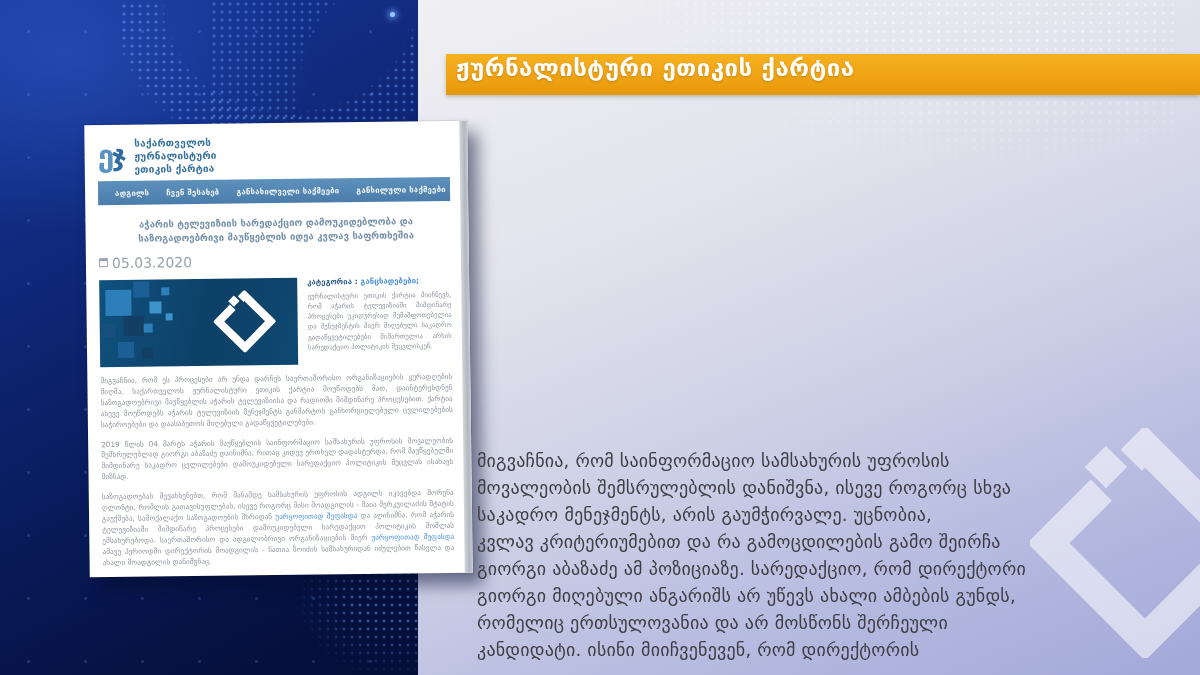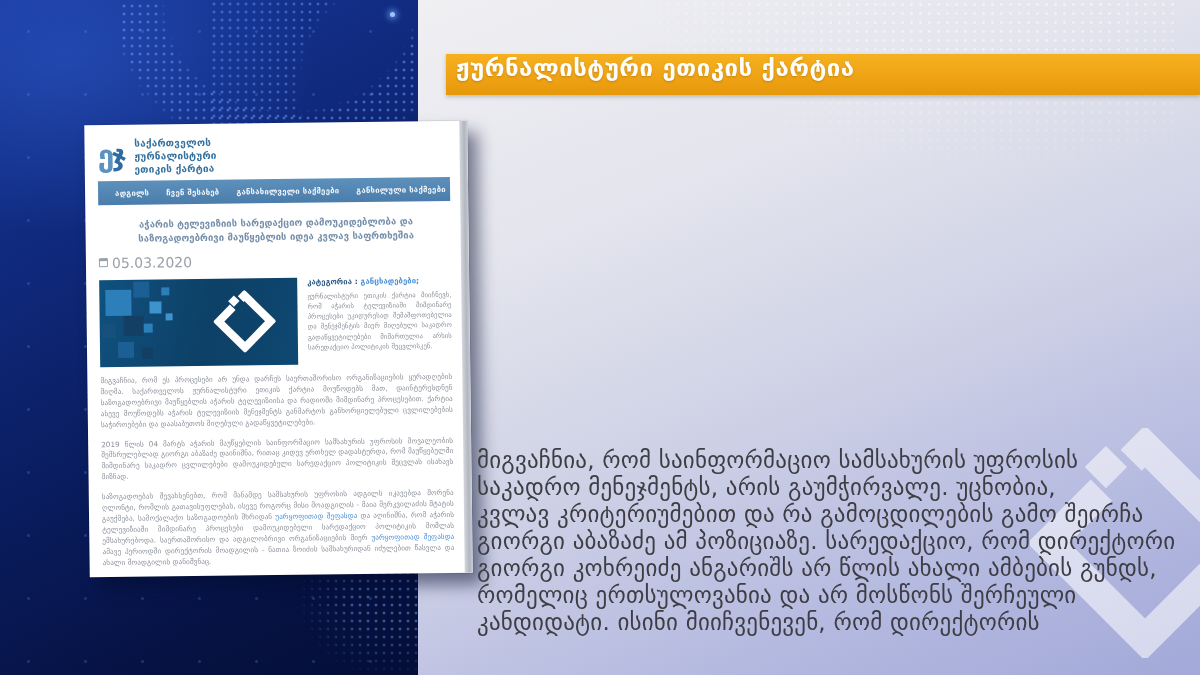--- a/index.html
+++ b/index.html
@@ -90,21 +90,21 @@
   .feature-text { flex:1; }
   .category { font-size:7.8px; font-weight:bold; color:#2f5d8a; }
   .category a { color:#4a90d9; text-decoration:none; }
   .lead { margin-top:5px; font-size:6.8px; line-height:1.5; color:#8d929b; text-align:justify; }
   .para { margin-top:9px; font-size:7.3px; line-height:1.5; color:#8d929b; text-align:justify; }
   .para a { color:#4a90d9; text-decoration:none; }
 
   
   .statement {
     position:absolute; left:477px; top:447px; width:620px;
-    color:#3d3d43; font-size:23px; line-height:27px; letter-spacing:.2px;
+    color:#3d3d43; font-size:18px; line-height:27px; letter-spacing:.2px;
   }
   .statement div { white-space:nowrap; }
 </style>
 </head>
 <body>
 
 <div class="stage">
 
   <div class="left-bg">
     <div class="dots ring1"></div>
@@ -184,21 +184,22 @@
 
     <p class="para">მიგვაჩნია, რომ ეს პროცესები არ უნდა დარჩეს საერთაშორისო ორგანიზაციების ყურადღების მიღმა. საქართველოს ჟურნალისტური ეთიკის ქარტია მოუწოდებს მათ, დაინტერესდნენ საზოგადოებრივი მაუწყებლის აჭარის ტელევიზიისა და რადიოში მიმდინარე პროცესებით. ქარტია ასევე მოუწოდებს აჭარის ტელევიზიის მენეჯმენტს განმარტოს განხორციელებული ცვლილებების საჭიროებები და დაასაბუთოს მიღებული გადაწყვეტილებები.</p>
     <p class="para">2019 წლის 04 მარტს აჭარის მაუწყებლის საინფორმაციო სამსახურის უფროსის მოვალეობის შემსრულებლად გიორგი აბაზაძე დაინიშნა, რითაც კიდევ ერთხელ დადასტურდა, რომ მაუწყებელში მიმდინარე საკადრო ცვლილებები დამოუკიდებელი სარედაქციო პოლიტიკის შეცვლას ისახავს მიზნად.</p>
     <p class="para"><span>საზოგადოებას შევახსენებთ, რომ მანამდე სამსახურის უფროსის ადგილს იკავებდა შორენა ღლონტი, რომლის გათავისუფლებას, ისევე როგორც მისი მოადგილის - მაია მერკვილაძის შტატის გაუქმება, სამოქალაქო საზოგადოების მხრიდან </span><a href="#">უარყოფითად შეფასდა</a><span> და აღინიშნა, რომ აჭარის ტელევიზიაში მიმდინარე პროცესები დამოუკიდებელი სარედაქციო პოლიტიკის მოშლას ემსახურებოდა. საერთაშორისო და ადგილობრივი ორგანიზაციების მიერ </span><a href="#">უარყოფითად შეფასდა</a><span> ამავე პერიოდში დირექტორის მოადგილის - ნათია ზოიძის სამსახურიდან იძულებით წასვლა და ახალი მოადგილის დანიშვნაც.</span></p>
 
     <div class="card-scrollbar"></div>
   </div>
 
   <div class="statement">
     <div>მიგვაჩნია, რომ საინფორმაციო სამსახურის უფროსის</div>
+    <div>მოვალეობის შემსრულებლის დანიშვნა, ისევე როგორც სხვა</div>
     <div>საკადრო მენეჯმენტს, არის გაუმჭირვალე. უცნობია,</div>
     <div>კვლავ კრიტერიუმებით და რა გამოცდილების გამო შეირჩა</div>
     <div>გიორგი აბაზაძე ამ პოზიციაზე. სარედაქციო, რომ დირექტორი</div>
-    <div>გიორგი კოხრეიძე ანგარიშს არ წლის ახალი ამბების გუნდს,</div>
+    <div>გიორგი მიღებული ანგარიშს არ უწევს ახალი ამბების გუნდს,</div>
     <div>რომელიც ერთსულოვანია და არ მოსწონს შერჩეული</div>
     <div>კანდიდატი. ისინი მიიჩვენევენ, რომ დირექტორის</div>
   </div>
 
 </div>
 
 </body></html>

